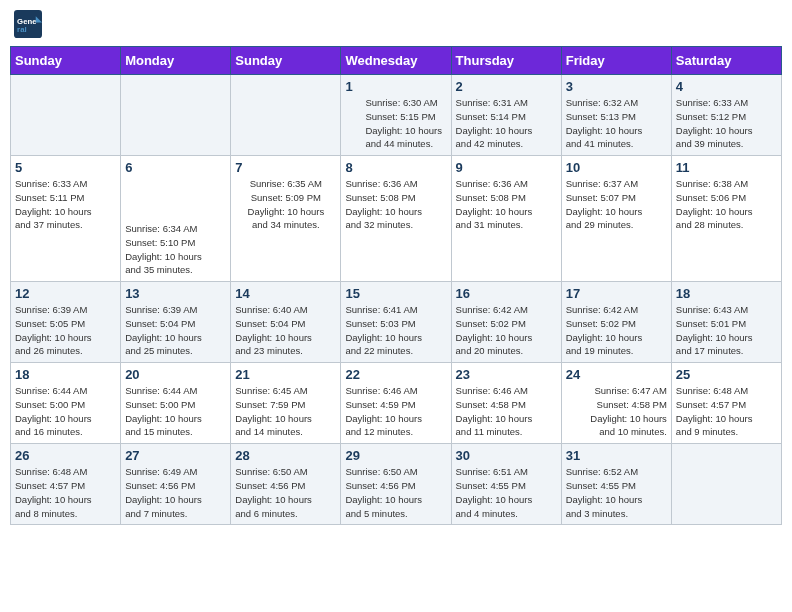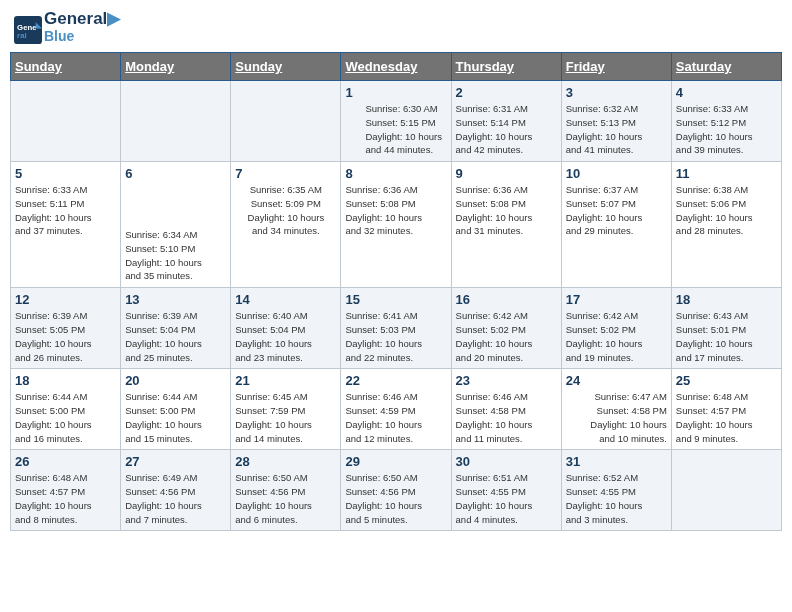--- a/index.html
+++ b/index.html
@@ -37,23 +37,22 @@
     .subtitle {
       font-size: 14px;
       color: #333;
     }
     table {
       width: 100%;
       border-collapse: collapse;
       table-layout: fixed;
     }
     thead tr {
-      background-color: #737373;
+      background-color: #6d28d9;
       color: #fff;
-      text-decoration: underline;
     }
     thead th {
       padding: 6px 4px;
       font-size: 13px;
       font-weight: bold;
       border: 1px solid #2a5a8a;
       text-align: left;
     }
     tbody tr {
       vertical-align: top;
@@ -89,24 +88,20 @@
 <body>
 
 <div class="header">
   <div class="logo">
     <svg class="logo-icon" viewBox="0 0 36 36">
       <rect x="0" y="0" width="36" height="36" rx="4" fill="#1a3a5c"></rect>
       <text x="4" y="18" font-size="10" fill="white" font-family="Arial" font-weight="bold">Gene</text>
       <text x="4" y="28" font-size="10" fill="#4a90c4" font-family="Arial" font-weight="bold">ral</text>
       <polygon points="28,8 36,16 28,16" fill="#4a90c4"></polygon>
     </svg>
-    <div style="line-height:1.1">
-      <div style="font-size:17px;font-weight:bold;color:#1a3a5c;">General<span style="color:#4a90c4">▶</span></div>
-      <div style="font-size:14px;font-weight:bold;color:#4a90c4;">Blue</div>
-    </div>
   </div>
   <div class="title-block">
     <div class="main-title"></div>
     <div class="subtitle"></div>
   </div>
 </div>
 
 <table>
   <thead>
     <tr>

